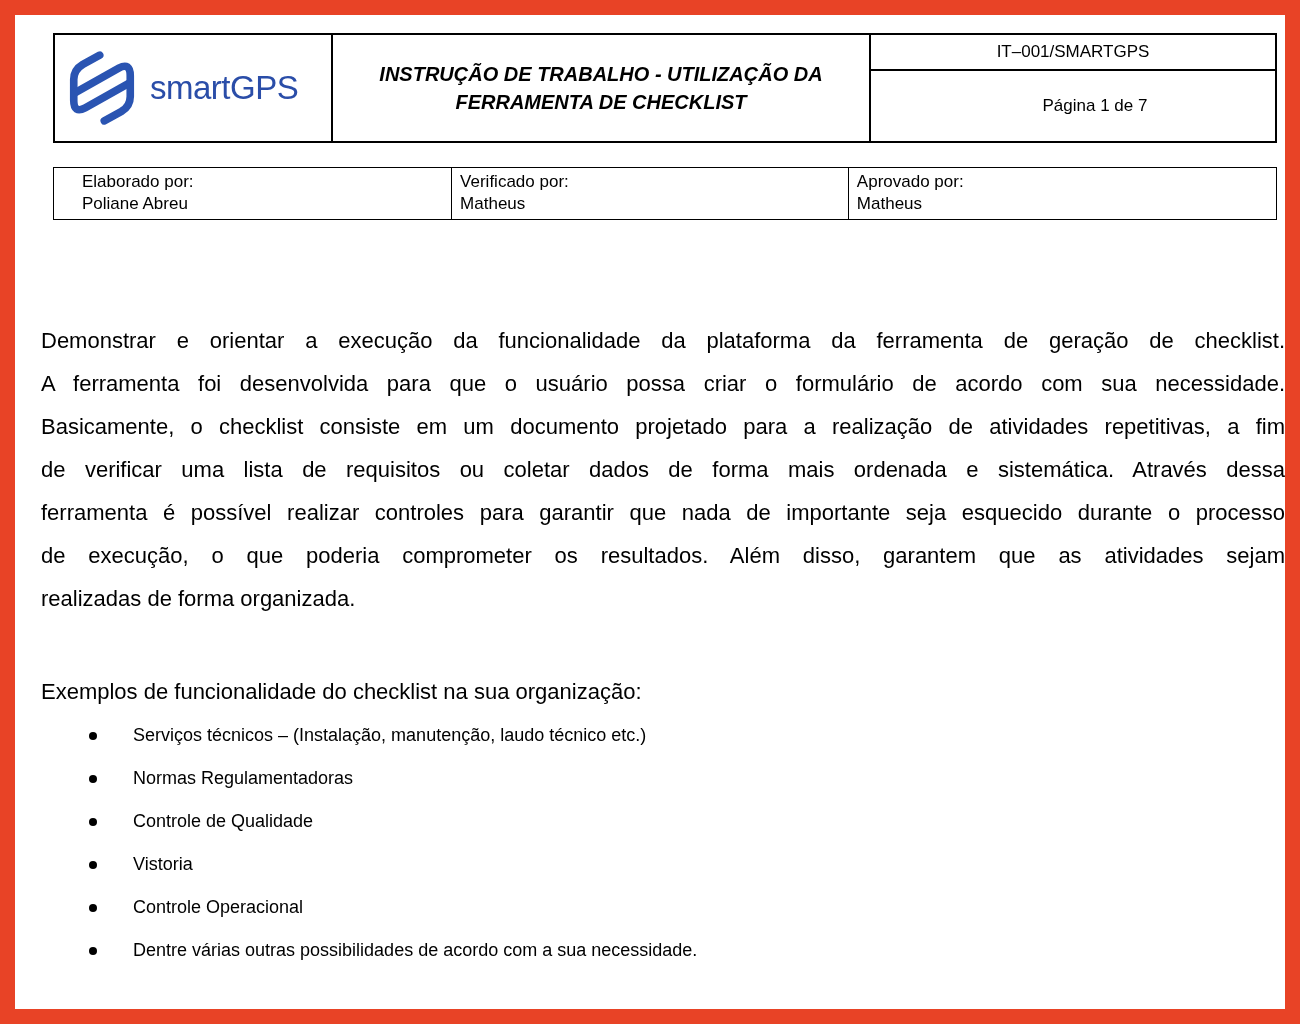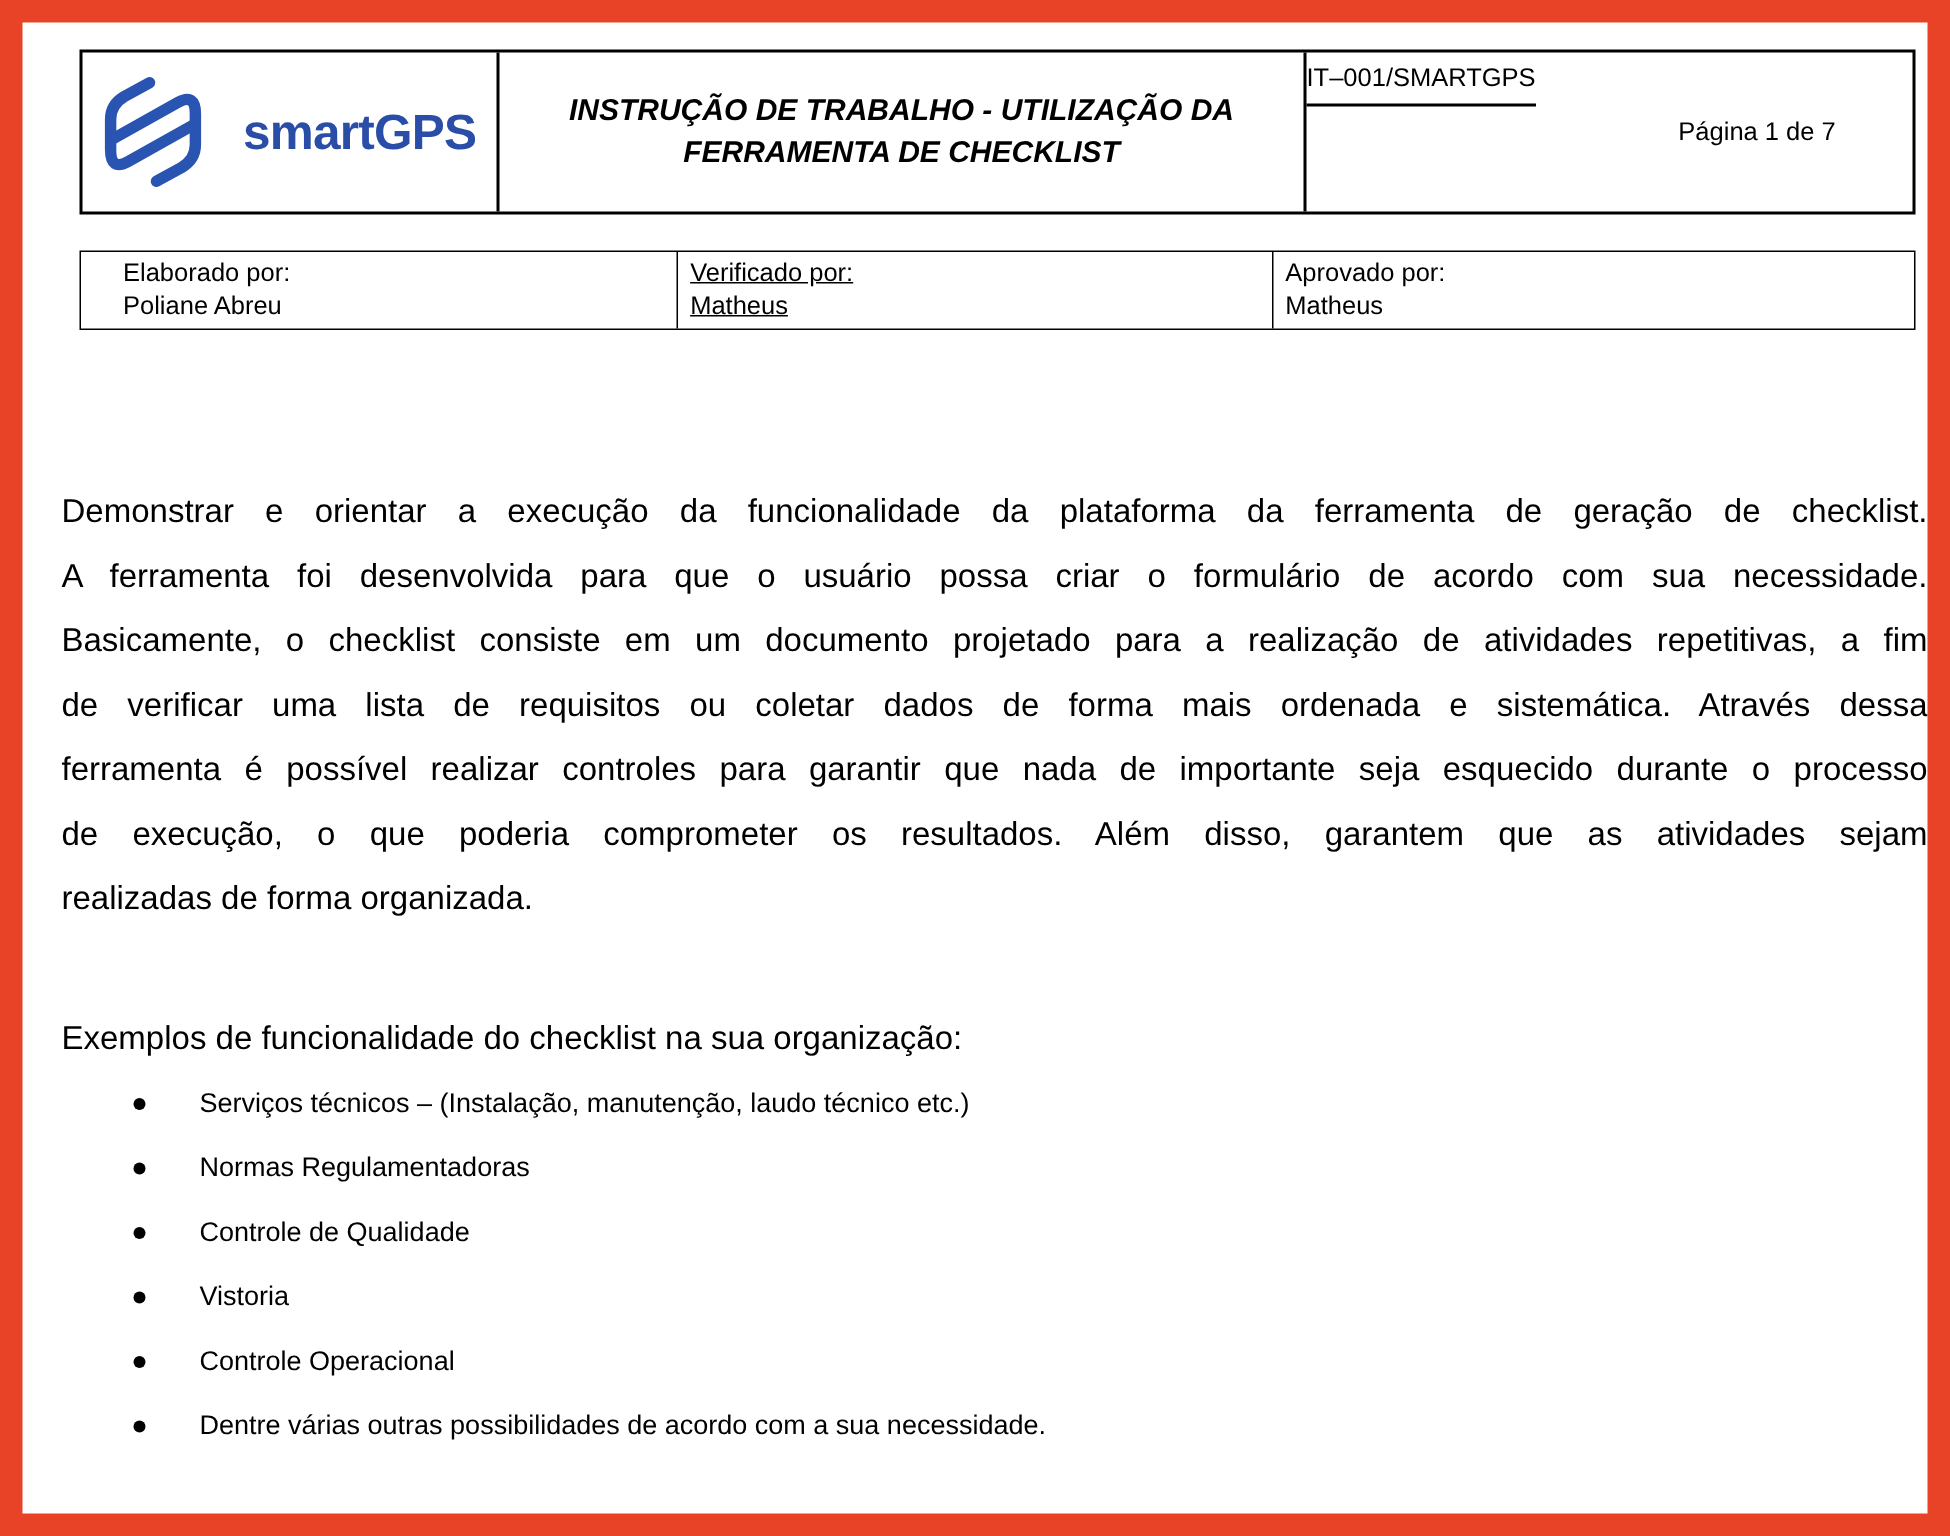--- a/index.html
+++ b/index.html
@@ -5,32 +5,32 @@
   * { margin:0; padding:0; box-sizing:border-box; }
   html,body { width:1300px; height:1024px; }
   body { font-family:"Liberation Sans","DejaVu Sans",sans-serif; background:#ffffff; color:#000; }
 
   .frame { position:relative; width:1300px; height:1024px; border:15px solid #e84326; background:#fff; overflow:hidden; }
 
   
   .header-table { position:absolute; left:38px; top:18px; width:1224px; height:110px; border:2px solid #000; display:flex; background:#fff; }
   .logo-cell { width:278px; border-right:2px solid #000; display:flex; align-items:center; padding-left:5px; }
   .logo-icon { width:84px; height:92px; flex:0 0 auto; }
-  .brand-text { font-size:33px; font-weight:bold; color:#2a4da8; letter-spacing:-0.5px; margin-left:18px; }
+  .brand-text { font-size:33px; font-weight:normal; color:#2a4da8; letter-spacing:-0.5px; margin-left:6px; }
   .title-cell { width:538px; border-right:2px solid #000; display:flex; flex-direction:column; justify-content:center; align-items:center; text-align:center; font-weight:bold; font-size:20px; line-height:28px; padding:0 20px;font-style:italic; }
-  .meta-cell { flex:1; display:flex; flex-direction:row; }
+  .meta-cell { flex:1; display:flex; flex-direction:column; }
   .meta-top { height:36px; border-bottom:2px solid #000; display:flex; align-items:center; justify-content:center; font-size:17px; }
   .meta-bottom { flex:1; display:flex; align-items:center; justify-content:center; font-size:17px;padding-left:44px; }
 
   
   .approval-table { position:absolute; left:38px; top:152px; width:1224px; height:53px; border:1px solid #000; display:flex; background:#fff; }
   .approval-cell { padding:3px 0 0 8px; font-size:17px; line-height:22px; border-right:1px solid #000; }
   .approval-cell div { white-space:nowrap; }
   .approval-table .approval-cell:nth-of-type(1) { width:385px;margin-left:20px; }
-  .approval-table .approval-cell:nth-of-type(2) { width:404px;text-decoration:underline; }
+  .approval-table .approval-cell:nth-of-type(2) { width:404px; }
   .approval-table .approval-cell:nth-of-type(3) { width:435px; border-right:none; }
 
   
   .content { position:absolute; left:26px; top:246px; width:1244px; }
   .section-heading { display:inline-block; font-size:23px; font-weight:bold; text-decoration:underline; text-underline-offset:4px; text-decoration-thickness:2px; line-height:26px; }
   .paragraph { margin-top:58px; font-size:22px; }
   .pline { line-height:43px; text-align:justify; text-align-last:justify; white-space:normal; }
   .pline:last-child { text-align:left; text-align-last:left; }
   .examples-intro { margin-top:50px; font-size:22px; line-height:43px; }
   .examples-list { list-style:none; margin-top:1px; }

